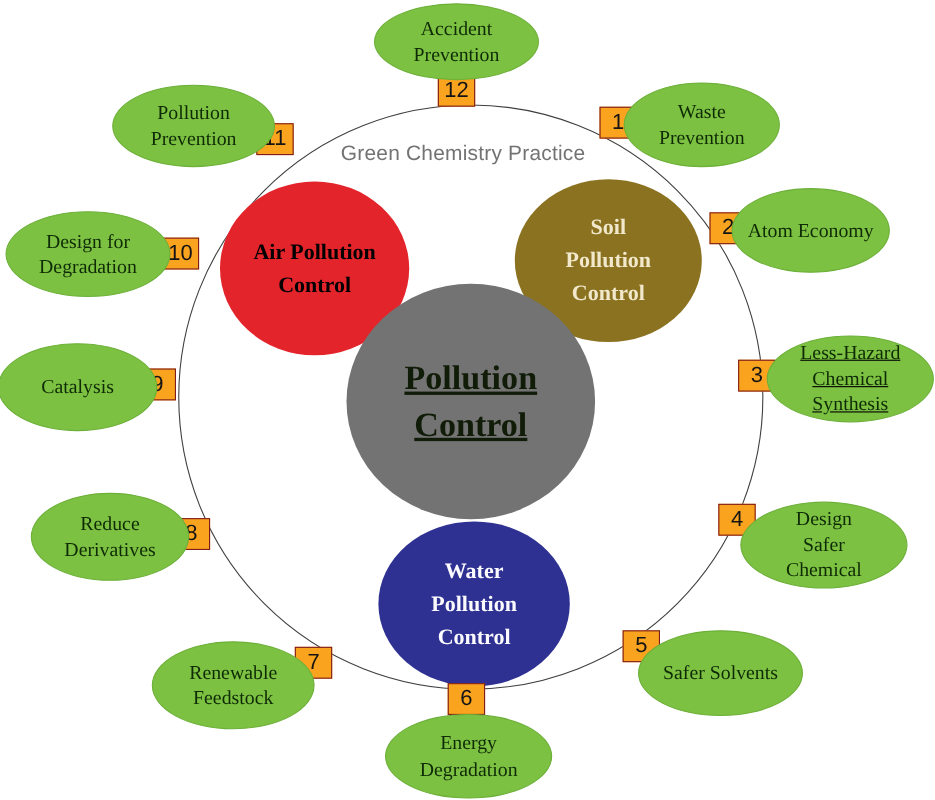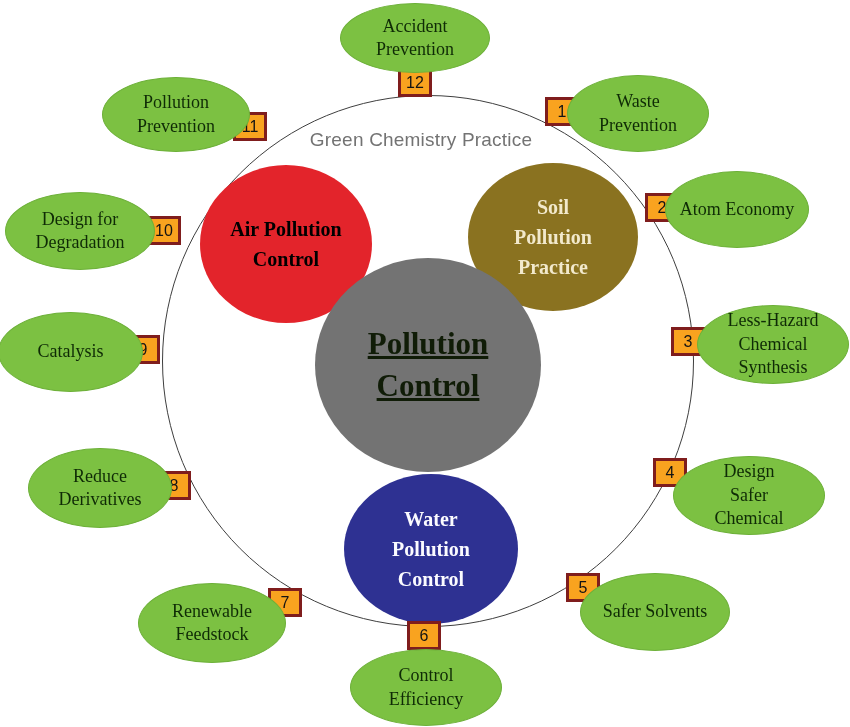--- a/index.html
+++ b/index.html
@@ -29,23 +29,23 @@
   .air   { left:200px; top:165px; width:172px; height:158px; background:#e3242b; color:#000000; font-size:20px; }
   .soil  { left:468px; top:163px; width:170px; height:148px; background:#8a7220; color:#f2e9cc; font-size:20px; }
   .water { left:344px; top:474px; width:174px; height:150px; background:#2e3192; color:#fbfbff; font-size:20px; z-index:2; }
   .centerc { left:315px; top:258px; width:226px; height:214px; background:#737373; color:#101c07; font-size:31px; z-index:3;text-decoration:underline; }
   .air .clabel, .soil .clabel, .water .clabel { max-width:112px; }
   .centerc .clabel { max-width:175px; line-height:1.35; }
 
   
   .badge {
     position:absolute; width:34px; height:29px; z-index:4;
-    background:#f9a31f; border:3px solid #7f1d1d; box-sizing:border-box;
+    background:#f9a31f; border:1px solid #7f1d1d; box-sizing:border-box;
     display:flex; align-items:center; justify-content:center;
-    font-family:"Liberation Sans", sans-serif; font-size:16px; color:#141414;
+    font-family:"Liberation Sans", sans-serif; font-size:20px; color:#141414;
   }
   .b1  { left:545px; top:97px; }
   .b2  { left:645px; top:193px; }
   .b3  { left:671px; top:327px; }
   .b4  { left:653px; top:458px; }
   .b5  { left:566px; top:573px; }
   .b6  { left:407px; top:621px; }
   .b7  { left:268px; top:588px; }
   .b8  { left:157px; top:471px; }
   .b9  { left:126px; top:335px; }
@@ -55,21 +55,21 @@
 
   
   .ellipse {
     position:absolute; border-radius:50%; z-index:5;
     background:#7cc142; border:1.5px solid #6db039; box-sizing:border-box;
     display:flex; align-items:center; justify-content:center; text-align:center;
   }
   .elabel { font-size:18px; color:#0f2b06; line-height:1.3; max-width:82%; }
   .p1  { left:567px; top:75px;  width:142px; height:77px; }
   .p2  { left:665px; top:171px; width:144px; height:77px; }
-  .p3  { left:697px; top:305px; width:152px; height:79px; }
+  .p3  { left:697px; top:305px; width:152px; height:79px;text-decoration:underline; }
   .p4  { left:673px; top:456px; width:152px; height:79px; }
   .p4 .elabel { max-width:60%; }
   .p5  { left:580px; top:573px; width:150px; height:78px; }
   .p6  { left:350px; top:649px; width:152px; height:77px; }
   .p7  { left:138px; top:583px; width:148px; height:80px; }
   .p8  { left:28px;  top:448px; width:144px; height:80px; }
   .p9  { left:-2px;  top:312px; width:145px; height:80px; }
   .p10 { left:5px;   top:192px; width:150px; height:78px; }
   .p11 { left:102px; top:77px;  width:148px; height:75px; }
   .p12 { left:340px; top:3px;   width:150px; height:70px; }
@@ -80,21 +80,21 @@
 <div id="figure">
 
   <div class="ring"></div>
 
   <div class="title">Green Chemistry Practice</div>
 
   <div class="circle air">
     <span class="clabel">Air Pollution Control</span>
   </div>
   <div class="circle soil">
-    <span class="clabel">Soil Pollution Practice</span>
+    <span class="clabel">Soil Pollution Control</span>
   </div>
   <div class="circle centerc">
     <span class="clabel">Pollution Control</span>
   </div>
   <div class="circle water">
     <span class="clabel">Water Pollution Control</span>
   </div>
 
   <div class="badge b1">1</div>
   <div class="badge b2">2</div>
@@ -118,21 +118,21 @@
   <div class="ellipse p3">
     <span class="elabel">Less-Hazard Chemical Synthesis</span>
   </div>
   <div class="ellipse p4">
     <span class="elabel">Design Safer Chemical</span>
   </div>
   <div class="ellipse p5">
     <span class="elabel">Safer Solvents</span>
   </div>
   <div class="ellipse p6">
-    <span class="elabel">Control Efficiency</span>
+    <span class="elabel">Energy Degradation</span>
   </div>
   <div class="ellipse p7">
     <span class="elabel">Renewable Feedstock</span>
   </div>
   <div class="ellipse p8">
     <span class="elabel">Reduce Derivatives</span>
   </div>
   <div class="ellipse p9">
     <span class="elabel">Catalysis</span>
   </div>

